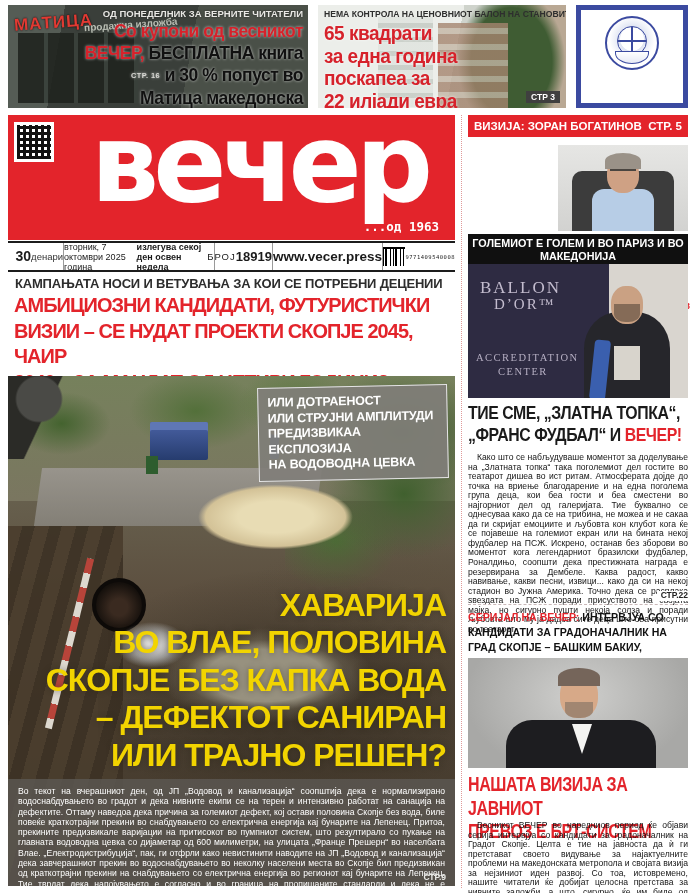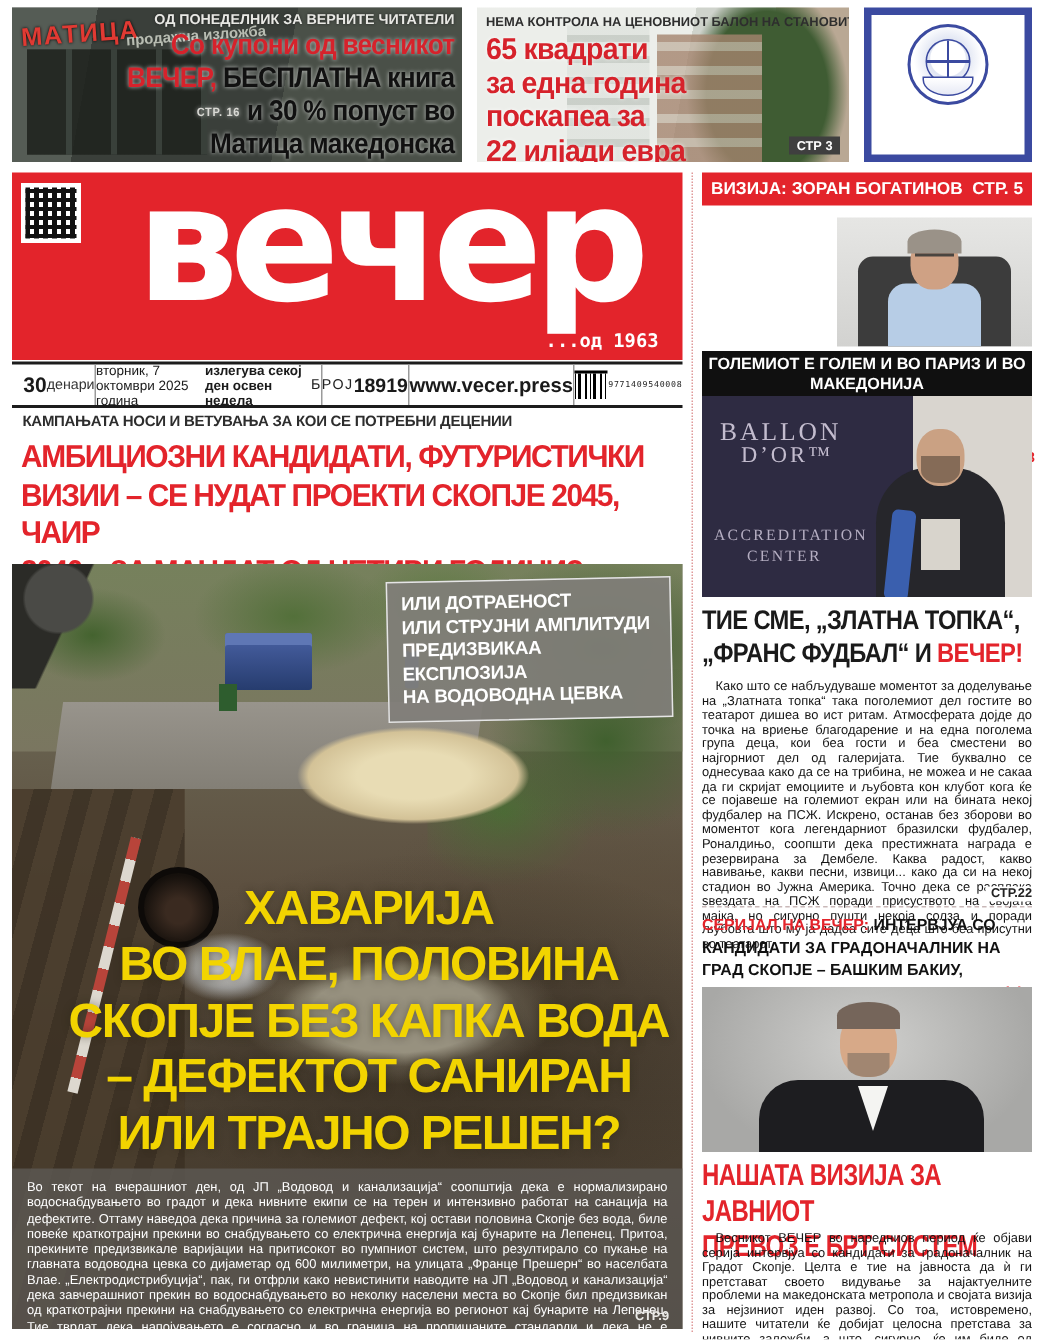--- a/index.html
+++ b/index.html
@@ -64,21 +64,21 @@
   .ib-date .d2{font-size:9px;font-weight:bold;line-height:10px;}
   .ib-issue{width:58px;}
   .ib-issue .l{font-size:9.5px;letter-spacing:1px;line-height:10px;color:#222;}
   .ib-issue .n{font-size:13px;font-weight:bold;line-height:13px;}
   .ib-site{flex:1;font-size:13.5px;font-weight:bold;}
   .ib-bar{width:72px;border-right:none;}
   .barcode{width:62px;height:17px;border-top:2px solid #000;background:
       repeating-linear-gradient(90deg,#000 0 1px,#fff 1px 2px,#000 2px 4px,#fff 4px 7px,#000 7px 8px,#fff 8px 10px);}
   .bar-digits{font-family:"DejaVu Sans Mono",monospace;font-size:5.5px;letter-spacing:.5px;color:#222;}
   
-  .lead-kicker{position:absolute;left:15px;top:276px;font-size:10px;font-weight:600;color:#2d2d2d;letter-spacing:-.2px;}
+  .lead-kicker{position:absolute;left:15px;top:276px;font-size:13px;font-weight:600;color:#2d2d2d;letter-spacing:-.2px;}
   .lead-head{position:absolute;left:14px;top:292px;width:447px;color:#e3242b;font-weight:bold;
       font-size:21px;line-height:25.5px;letter-spacing:-1px;white-space:pre-line;
       transform:scaleX(.95);transform-origin:0 0;}
   .lead-ref{position:absolute;right:6px;top:300px;color:#e3242b;font-size:9.5px;font-weight:bold;}
   
   .photo-main{position:absolute;left:8px;top:376px;width:447px;height:510px;overflow:hidden;
       background:linear-gradient(180deg,#6d7258 0,#6a6552 18%,#5d5040 42%,#4c4133 70%,#3e3427 100%);}
   .ph-trees{position:absolute;left:0;top:0;right:0;height:125px;background:
       radial-gradient(70px 45px at 12% 38%,#44632f,transparent 70%),
       radial-gradient(95px 55px at 42% 28%,#53703a,transparent 70%),
@@ -107,21 +107,21 @@
       radial-gradient(200px 90px at 80% 20%,rgba(90,78,60,.6),transparent 70%);}
   .ph-pipe{position:absolute;left:84px;top:202px;width:54px;height:54px;border-radius:50%;
       background:radial-gradient(circle at 50% 55%,#3a2a20 25%,#15100c 70%);border:4px solid #0d0a08;box-sizing:border-box;}
   .ph-water{position:absolute;left:108px;top:246px;width:72px;height:46px;background:
       radial-gradient(closest-side,rgba(255,255,255,.95),rgba(215,222,228,.55) 60%,transparent);}
   .ph-pool{position:absolute;left:150px;top:252px;width:215px;height:95px;background:
       radial-gradient(closest-side,#97917f 0 55%,rgba(130,122,104,.4) 75%,transparent);}
   .caption-box{position:absolute;right:7px;top:10px;width:170px;padding:7px 9px;background:rgba(128,126,121,.93);
       border:1px solid #e5e5e5;color:#fff;font-weight:600;font-size:12.5px;line-height:15.5px;
       white-space:pre-line;transform:rotate(-1.2deg);letter-spacing:-.2px;}
-  .hazard-head{position:absolute;right:9px;bottom:112px;text-align:center;color:#f2d400;font-weight:bold;
+  .hazard-head{position:absolute;right:9px;bottom:112px;text-align:right;color:#f2d400;font-weight:bold;
       font-size:32px;line-height:37.5px;letter-spacing:-1px;white-space:pre-line;text-shadow:0 0 6px rgba(40,35,20,.45);}
   .hazard-body{position:absolute;left:0;right:0;bottom:0;height:107px;background:rgba(92,89,84,.8);
       color:#fff;font-size:8.6px;line-height:10.3px;text-align:justify;padding:7px 10px;box-sizing:border-box;}
   .hazard-ref{position:absolute;right:9px;bottom:4px;color:#e9e9e6;font-size:8.5px;font-weight:bold;}
   
   .vdiv{position:absolute;left:461px;top:115px;bottom:5px;border-left:1px dotted #e09a9a;}
   .rcol{position:absolute;left:468px;top:115px;width:220px;}
   .col-bar{position:absolute;left:0;top:0;width:220px;height:22px;background:#e3242b;color:#fff;display:flex;
       justify-content:space-between;align-items:center;padding:0 6px;box-sizing:border-box;font-weight:bold;font-size:11.5px;}
   .col-art{position:absolute;left:0;top:30px;width:220px;height:86px;}

